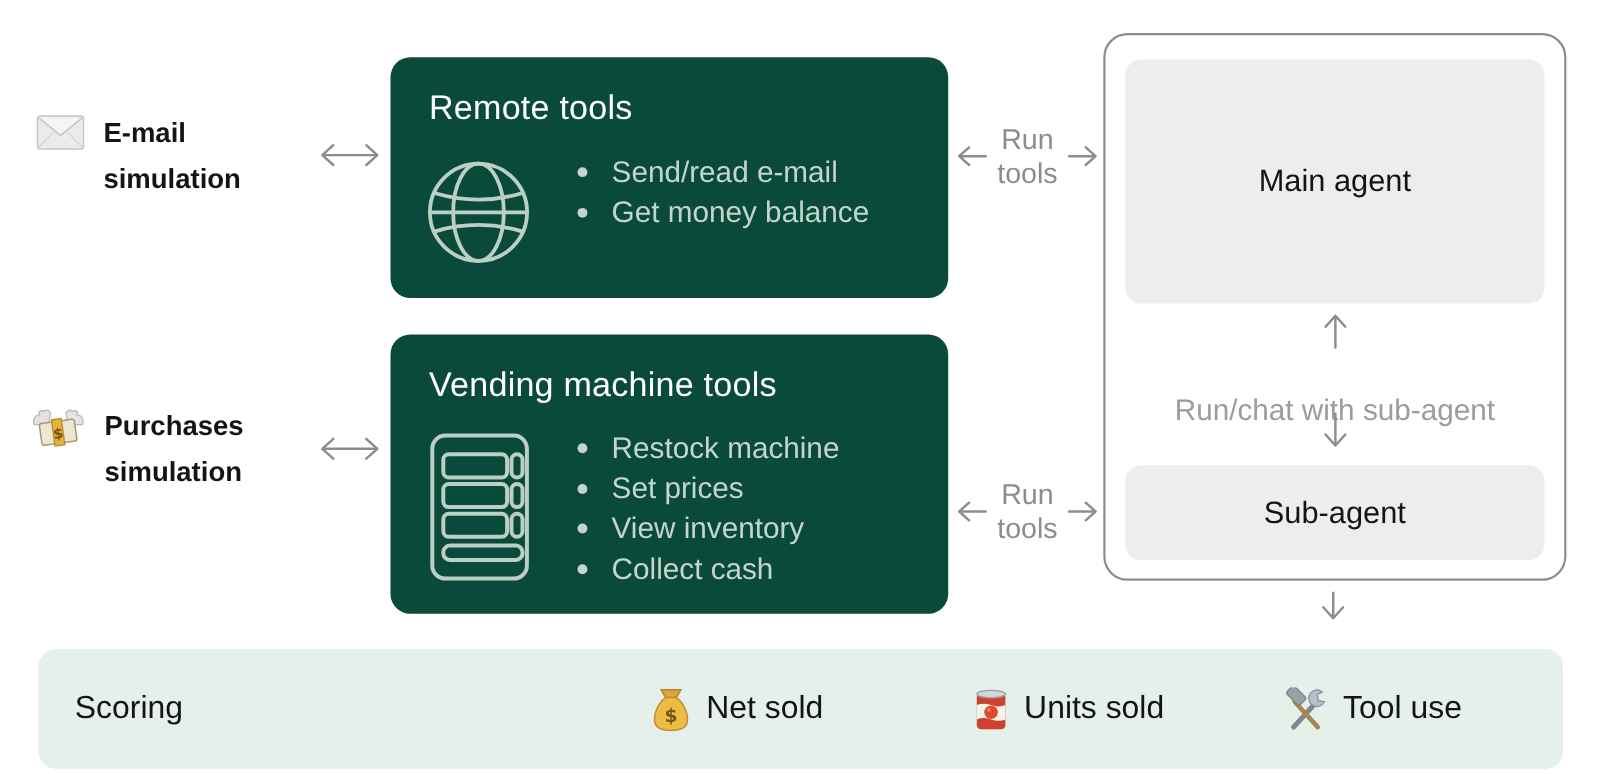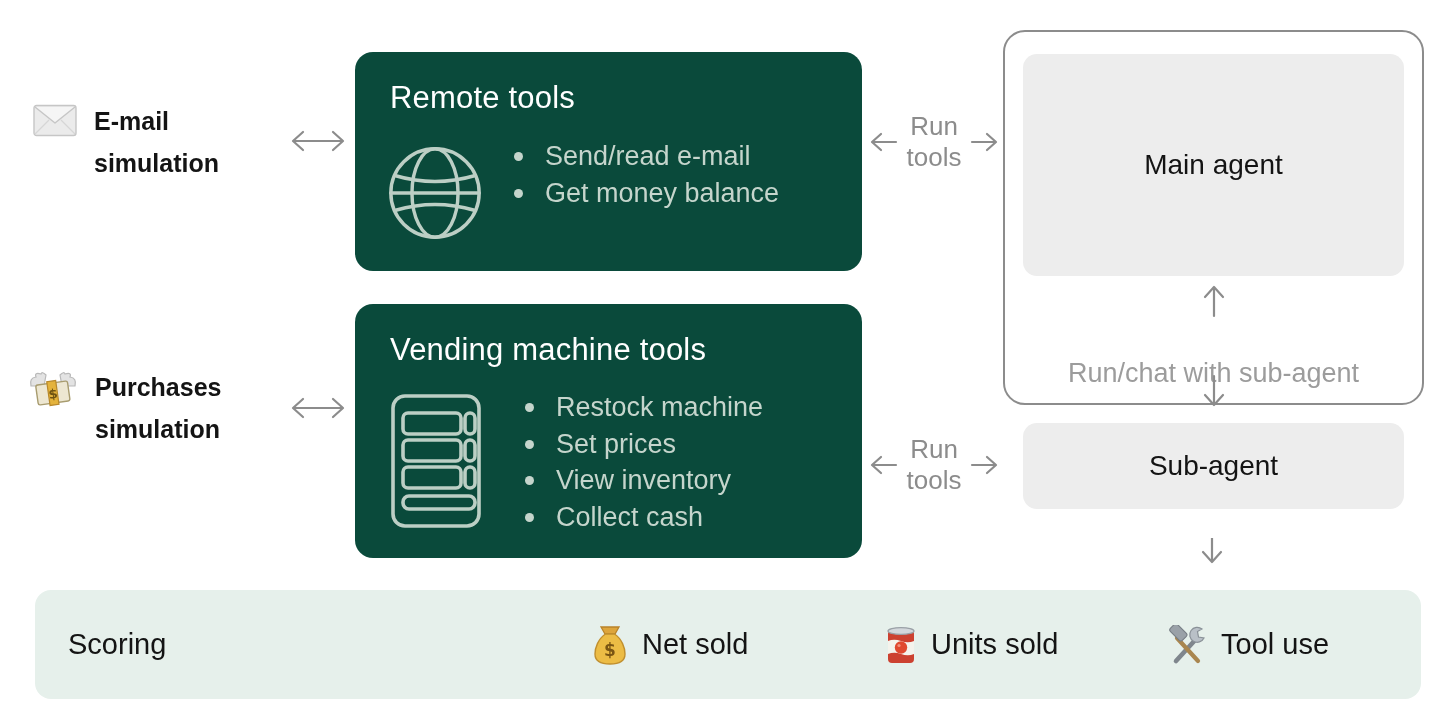--- a/index.html
+++ b/index.html
@@ -27,21 +27,21 @@
   .tool-title{position:absolute;left:35px;top:28px;font-size:31px;font-weight:500;color:#ffffff;letter-spacing:.2px;}
   .tool-items{position:absolute;list-style:none;}
   .tool-items li{position:relative;font-size:27px;line-height:36.5px;color:var(--box-text);padding-left:33px;}
   .tool-items li::before{content:"";position:absolute;left:2px;top:14px;width:9px;height:9px;border-radius:50%;background:var(--box-text);}
 
   
   .run-tools{position:absolute;display:flex;align-items:center;gap:9px;width:148px;justify-content:center;}
   .run-tools-text{font-size:26px;line-height:31px;color:var(--gray);text-align:center;white-space:pre-line;}
 
   
-  .agent-container{position:absolute;left:1003px;top:30px;width:421px;height:375px;background:#fff;border:2px solid var(--gray);border-radius:22px;}
+  .agent-container{position:absolute;left:1003px;top:30px;width:421px;height:498px;background:#fff;border:2px solid var(--gray);border-radius:22px;}
   .agent-box{position:absolute;left:18px;width:381px;background:var(--agent-box-bg);border-radius:14px;display:flex;align-items:center;justify-content:center;}
   .agent-box span{font-size:28px;color:var(--ink);}
   .relation-label{position:absolute;left:0;width:100%;text-align:center;font-size:27px;color:var(--gray-light);}
   .v-arrow{position:absolute;left:50%;transform:translateX(-50%);}
 
   
   .scoring-bar{position:absolute;left:35px;top:563px;width:1386px;height:109px;background:var(--scoring-bg);border-radius:16px;margin-top:27px;}
   .scoring-title{position:absolute;left:33px;top:0;height:100%;display:flex;align-items:center;font-size:29px;color:var(--ink);}
   .metric{position:absolute;top:0;height:100%;display:flex;align-items:center;gap:15px;}
   .metric-label{font-size:29px;color:var(--ink);}
@@ -80,21 +80,21 @@
     <div class="tool-title">Remote tools</div>
     <span class="abs" style="left:32px;top:93px;">
       <svg width="96" height="96" viewBox="0 0 100 100">
         <circle class="globe-stroke" cx="50" cy="50" r="46"></circle>
         <ellipse class="globe-stroke" cx="50" cy="50" rx="24" ry="46"></ellipse>
         <line class="globe-stroke" x1="4" y1="50" x2="96" y2="50"></line>
         <path class="globe-stroke" d="M9 32 Q50 44 91 32"></path>
         <path class="globe-stroke" d="M9 68 Q50 56 91 68"></path>
       </svg>
     </span>
-    <ul class="tool-items" style="left:157px;top:86px;">
+    <ul class="tool-items" style="left:168px;top:86px;">
       <li>Send/read e-mail</li>
       <li>Get money balance</li>
     </ul>
   </div>
 
   <div class="run-tools" style="left:860px;top:106px;height:72px;">
     <span>
       <svg width="32" height="22" viewBox="0 0 32 22">
         <line class="arrow-stroke" x1="7" y1="11" x2="30" y2="11"></line>
         <polyline class="arrow-stroke" points="15,3 6,11 15,19"></polyline>

